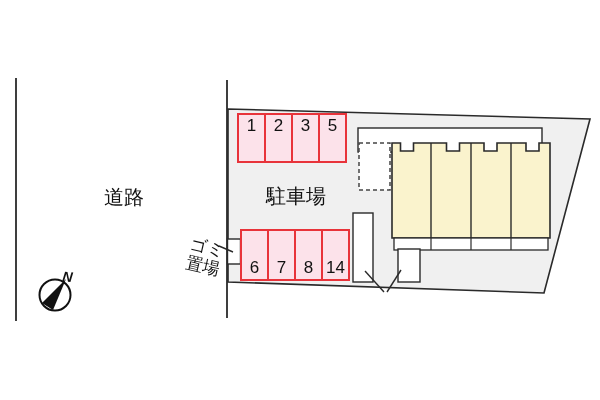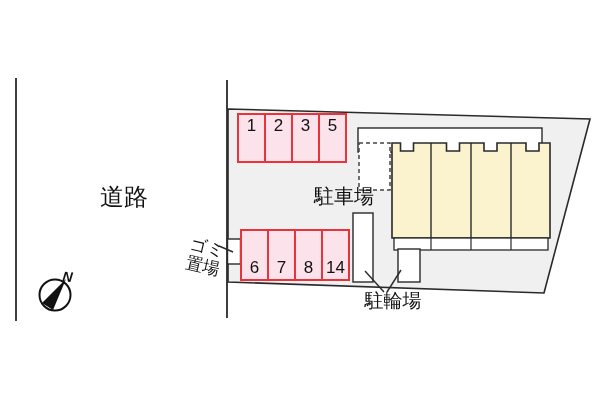--- a/index.html
+++ b/index.html
@@ -9,22 +9,22 @@
     --gray:#f0f0f0;
     --line:#2a2a2a;
   }
   html,body{margin:0;padding:0;background:#ffffff;}
   .canvas{
     position:relative;width:600px;height:400px;background:#ffffff;overflow:hidden;
     font-family:"Liberation Sans","DejaVu Sans",sans-serif;color:#111;
   }
   .plan-svg{position:absolute;left:0;top:0;}
   .lbl{position:absolute;transform:translate(-50%,-50%);white-space:nowrap;color:#111;}
-  .lbl-road{left:124px;top:197px;font-size:24px;}
-  .lbl-parking{left:296px;top:196px;font-size:20px;margin-left:48px;}
+  .lbl-road{left:124px;top:197px;font-size:20px;}
+  .lbl-parking{left:296px;top:196px;font-size:20px;}
   .lbl-bicycle{left:393px;top:301px;font-size:19px;}
   .lbl-garbage{
     left:205px;top:257px;font-size:17px;line-height:19px;text-align:center;
     transform:translate(-50%,-50%) rotate(13deg);
   }
   .pblock{
     position:absolute;display:flex;box-sizing:border-box;
     border:2px solid var(--red);background:var(--pink);
   }
   .pblock-top{left:237px;top:113px;width:110px;height:50px;}
@@ -109,15 +109,14 @@
       <span class="num">14</span>
     </div>
   </div>
 
   <div class="lbl lbl-road">道路</div>
   <div class="lbl lbl-parking">駐車場</div>
   <div class="lbl lbl-garbage">
     <div>ゴミ</div>
     <div>置場</div>
   </div>
-  <div class="lbl lbl-bicycle">駐輪場</div>
 
 </div>
 
 </body></html>

